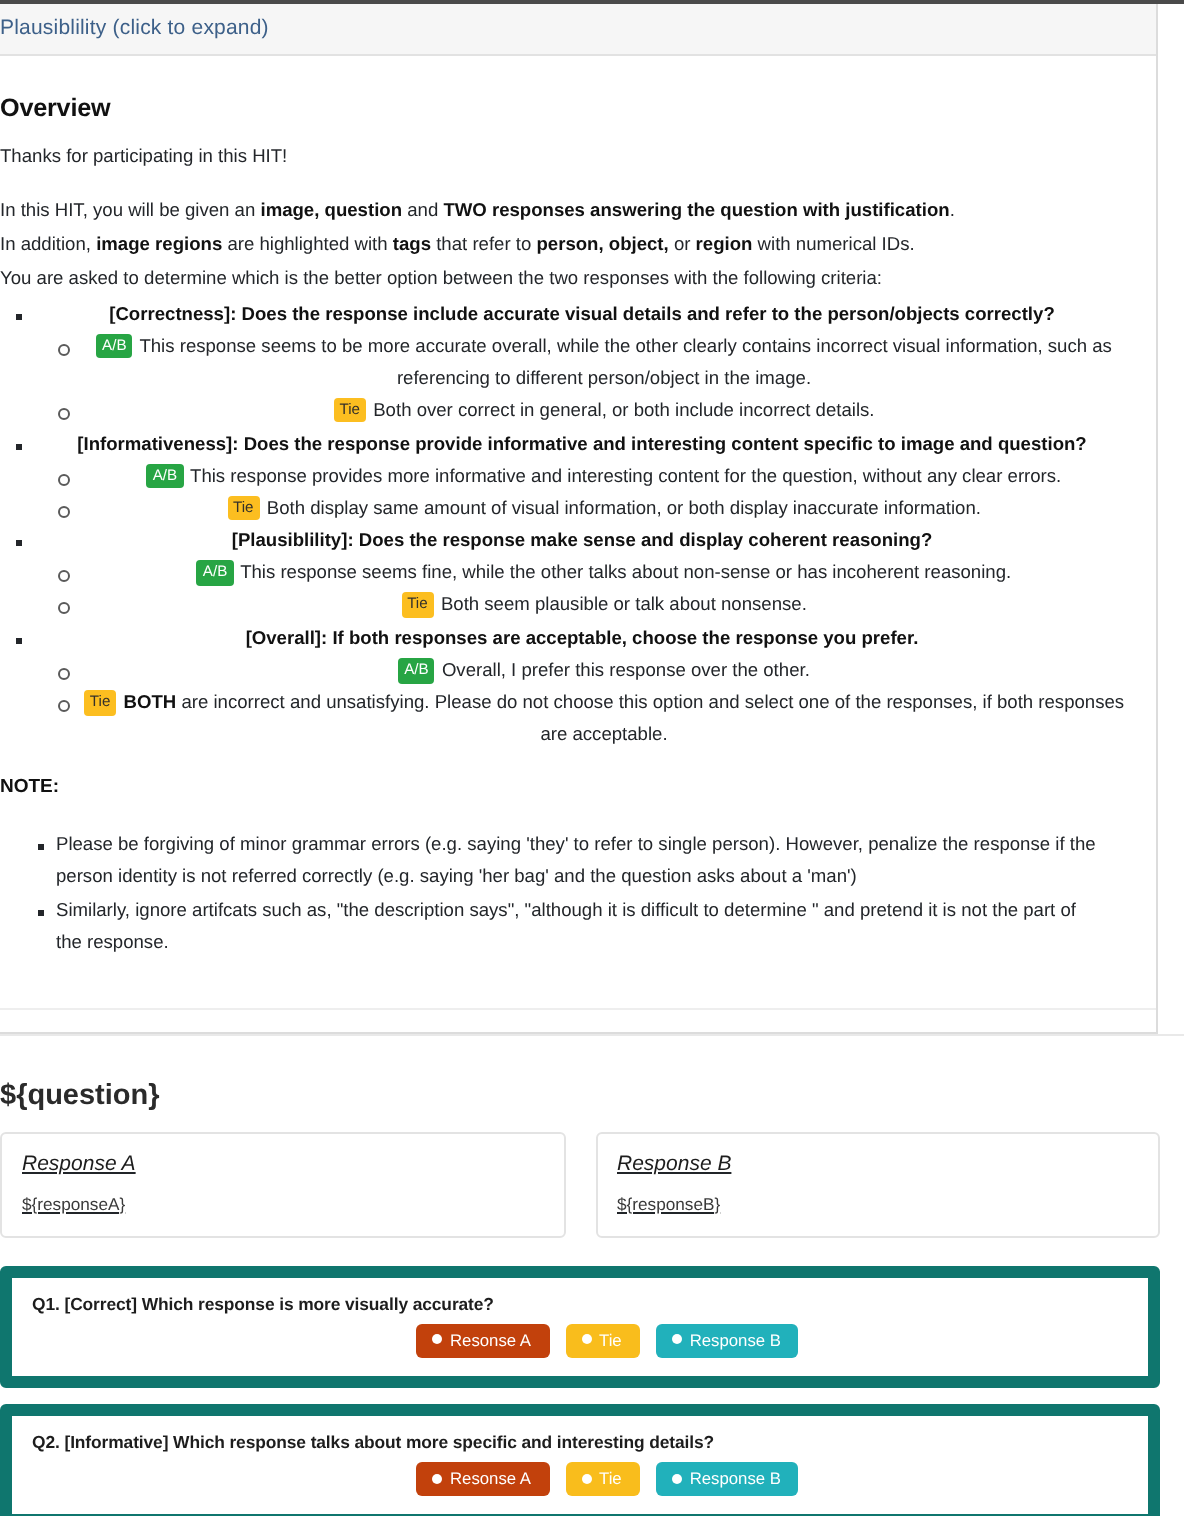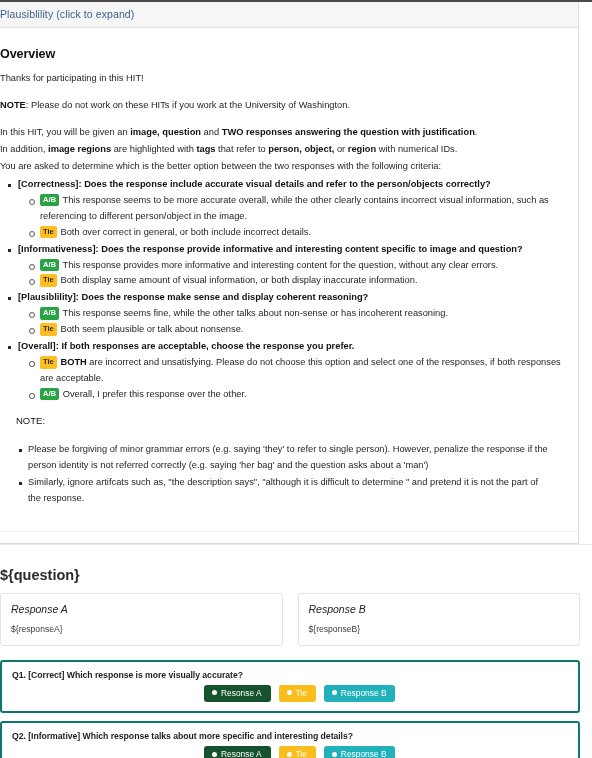--- a/index.html
+++ b/index.html
@@ -59,20 +59,21 @@
   }
   .instructions-body p { margin: 0 0 11px 0; }
   .instructions-body p.tight { margin: 0 0 1px 0; }
   .instructions-body p.last { margin: 0 0 2px 0; }
   b, strong { font-weight: bold; color: #111; }
 
   ul.lvl1 {
     margin: 0 0 0 0;
     padding-left: 18px;
     list-style: none;
+    text-align: center;
   }
   ul.lvl1 > li {
     position: relative;
     margin: 0 0 1px 0;
     padding-left: 0;
   }
   ul.lvl1 > li::before {
     content: "";
     position: absolute;
     left: -10px; top: 7px;
@@ -110,37 +111,36 @@
     content: "";
     position: absolute;
     left: -9px; top: 7px;
     width: 3px; height: 3px;
     background: #23262a;
   }
 
   .badge {
     display: inline-block;
     font-size: 7.6px;
-    font-weight: bold;
+    font-weight: normal;
     line-height: 1;
     padding: 2px 3px 2.5px 3px;
     border-radius: 2px;
     vertical-align: 1px;
     margin-right: 1px;
     white-space: nowrap;
   }
   .badge-ab { background: #27a544; color: #ffffff; }
   .badge-tie { background: #fcbe20; color: #33302a; }
 
   .notes-title {
-    font-weight: normal;
+    font-weight: bold;
     color: #111;
     margin: 10px 0 2px 0;
     font-size: 9.5px;
-    padding-left: 16px;
   }
 
   .instructions-footer {
     border-top: 1px solid #eeeeee;
     height: 12px;
   }
 
   
   .section-divider {
     border-top: 1px solid #e9e9e9;
@@ -164,34 +164,35 @@
     gap: 15px;
     margin-bottom: 14px;
   }
   .response-card {
     flex: 1;
     border: 1px solid #e3e3e3;
     border-radius: 3px;
     background: #fff;
     padding: 9px 10px 11px 10px;
     min-height: 46px;
+    text-decoration: underline;
   }
   .response-card .rtitle {
     font-style: italic;
     font-size: 10.5px;
     color: #1d1d1d;
     margin-bottom: 9px;
   }
   .response-card .rbody {
     font-size: 8.6px;
     color: #3a3a3a;
   }
 
   .q-card {
-    border: 2px solid #0f766e;
+    border: 6px solid #0f766e;
     border-radius: 3px;
     background: #fff;
     padding: 8px 10px 9px 10px;
     margin-bottom: 8px;
   }
   .q-label {
     font-size: 8.7px;
     font-weight: bold;
     color: #1d1d1d;
     margin-bottom: 5px;
@@ -214,21 +215,21 @@
     white-space: nowrap;
     line-height: 1;
   }
   .choice .dot {
     width: 5px; height: 5px;
     border-radius: 50%;
     background: #ffffff;
     display: inline-block;
     flex: 0 0 auto;
   }
-  .choice-a   { background: #14532d; }
+  .choice-a   { background: #c2410c; }
   .choice-tie { background: #f9bd1c; color: #ffffff; }
   .choice-b   { background: #21b1bb; }
 </style>
 </head>
 <body>
 
 <div id="page">
 
   <div class="top-rule"></div>
 
@@ -237,21 +238,20 @@
     <div class="instructions-header">
       <span>Plausiblility (click to expand)</span>
     </div>
 
     <div class="instructions-body">
 
       <h2>Overview</h2>
 
       <p><span>Thanks for participating in this HIT!</span></p>
 
-      <p><b>NOTE</b><span>: Please do not work on these HITs if you work at the University of Washington.</span></p>
 
       <p class="tight"><span>In this HIT, you will be given an </span><b>image, question</b><span> and </span><b>TWO responses answering the question with justification</b><span>.</span></p>
 
       <p class="tight"><span>In addition, </span><b>image regions</b><span> are highlighted with </span><b>tags</b><span> that refer to </span><b>person, object,</b><span> or </span><b>region</b><span> with numerical IDs.</span></p>
 
       <p class="last"><span>You are asked to determine which is the better option between the two responses with the following criteria:</span></p>
 
       <ul class="lvl1">
 
         <li>
@@ -274,22 +274,22 @@
           <b>[Plausiblility]</b><b>: Does the response make sense and display coherent reasoning?</b>
           <ul class="lvl2">
             <li><span class="badge badge-ab">A/B</span> <span>This response seems fine, while the other talks about non-sense or has incoherent reasoning.</span></li>
             <li><span class="badge badge-tie">Tie</span> <span>Both seem plausible or talk about nonsense.</span></li>
           </ul>
         </li>
 
         <li>
           <b>[Overall]</b><b>: If both responses are acceptable, choose the response you prefer.</b>
           <ul class="lvl2">
+            <li><span class="badge badge-ab">A/B</span> <span>Overall, I prefer this response over the other.</span></li>
             <li><span class="badge badge-tie">Tie</span> <b>BOTH</b><span> are incorrect and unsatisfying. Please do not choose this option and select one of the responses, if both responses are acceptable.</span></li>
-            <li><span class="badge badge-ab">A/B</span> <span>Overall, I prefer this response over the other.</span></li>
           </ul>
         </li>
 
       </ul>
 
       <div class="notes-title">NOTE:</div>
 
       <ul class="notes">
         <li>Please be forgiving of minor grammar errors (e.g. saying 'they' to refer to single person). However, penalize the response if the person identity is not referred correctly (e.g. saying 'her bag' and the question asks about a 'man')</li>
         <li>Similarly, ignore artifcats such as, "the description says", "although it is difficult to determine " and pretend it is not the part of the response.</li>

